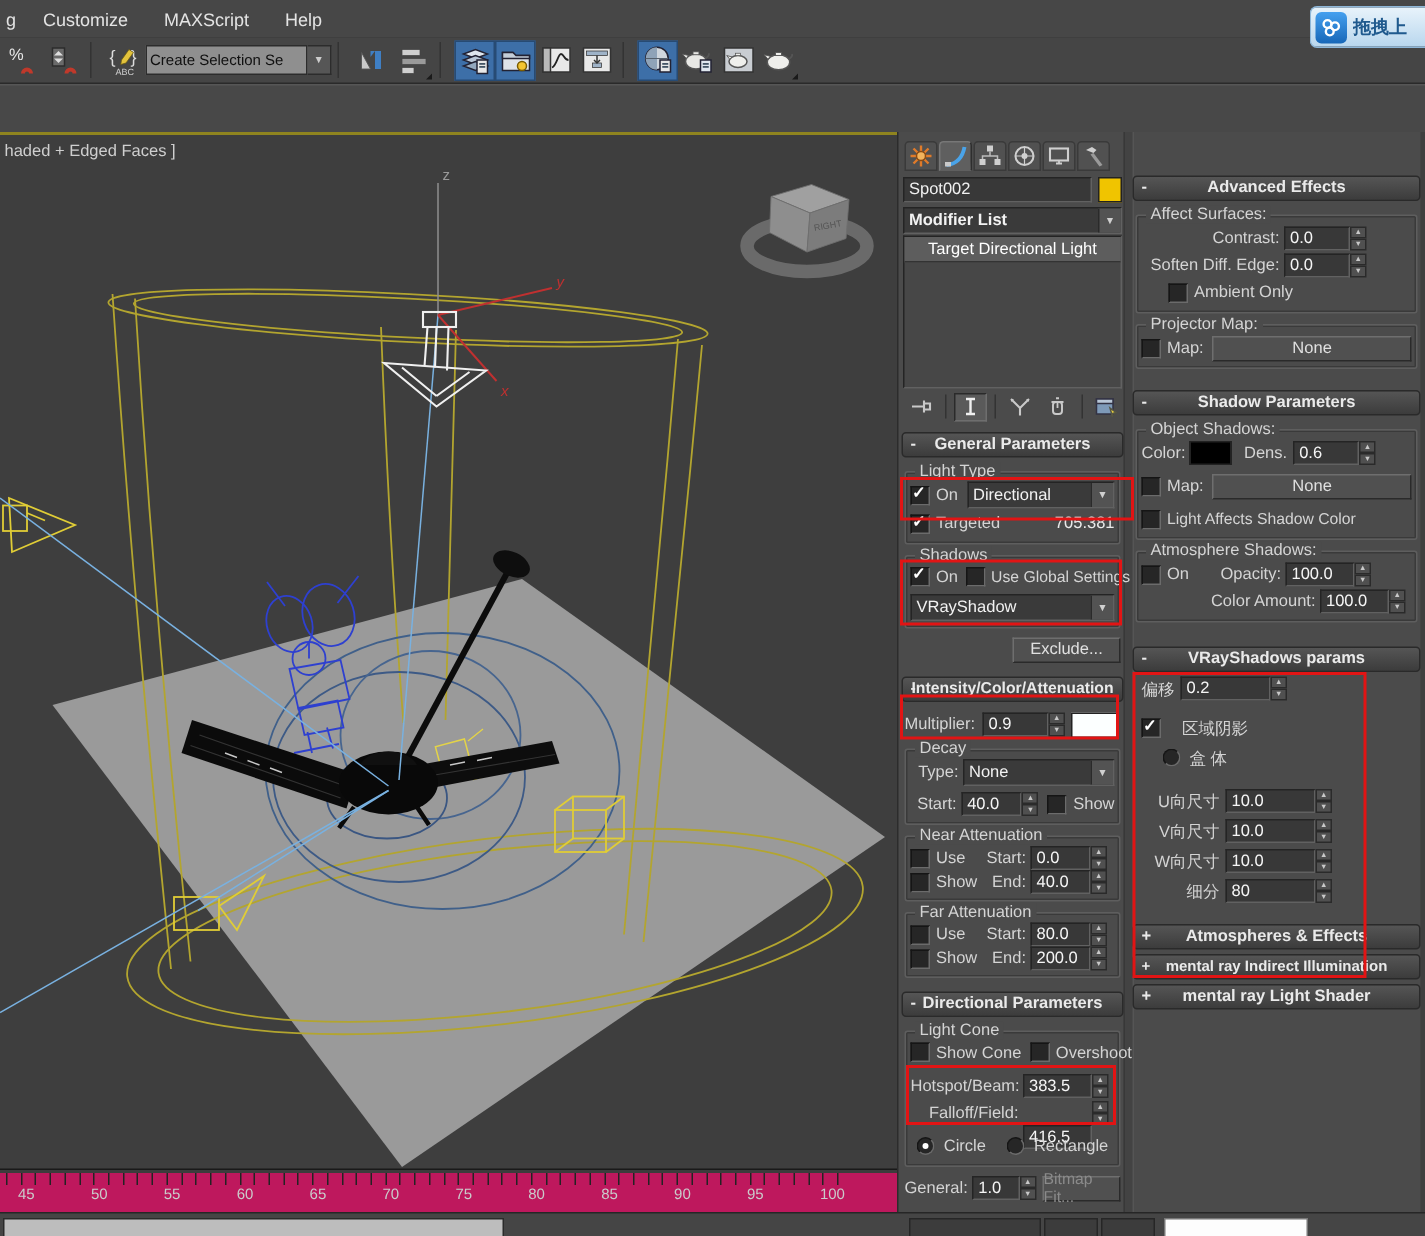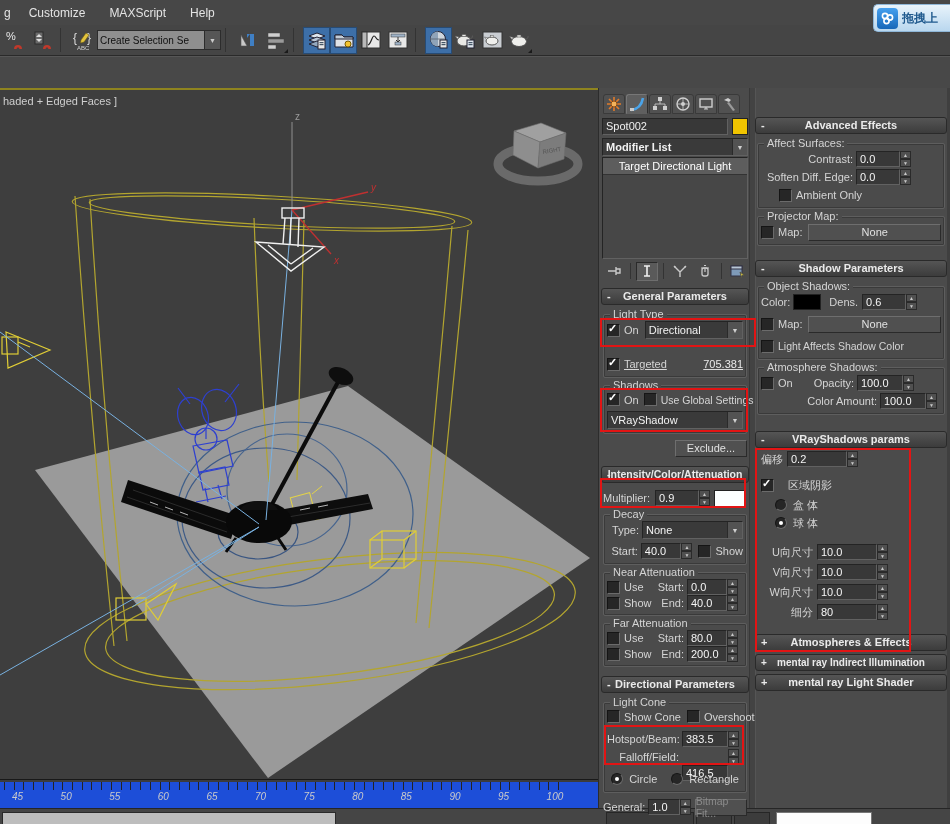--- a/index.html
+++ b/index.html
@@ -30,21 +30,21 @@
   #sel-set-arrow{width:15px;height:18px;background:#565656;border:1px solid #2c2c2c;border-left:none;color:#ccc;
            font-size:7px;display:flex;align-items:center;justify-content:center;flex:none;}
   
   #gapstrip{position:absolute;left:0;top:56px;width:950px;height:32px;background:#484848;border-top:1px solid #565656;}
   
   #viewport{position:absolute;left:0;top:88px;width:598px;height:691px;background:#3e3e3e;
             border-top:2px solid #8f841f;box-sizing:border-box;}
   #vp-label{position:absolute;left:3px;top:5px;color:#cfcfcf;font-size:11px;z-index:5;}
   
   #timeline{position:absolute;left:0;top:779px;width:598px;height:29px;background:#3c3c3c;border-top:1px solid #191919;}
-  #ruler{position:absolute;left:0;top:2px;width:598px;height:26px;background:#1d4ed8;font-style:italic;}
+  #ruler{position:absolute;left:0;top:2px;width:598px;height:26px;background:#be185d;}
   .tick{position:absolute;top:0;width:1px;height:8px;background:#232323;}
   .tick-label{position:absolute;top:9px;font-size:10px;color:#cbcbcb;}
   
   #statusbar{position:absolute;left:0;top:808px;width:950px;height:16px;background:#454545;border-top:1px solid #262626;}
   .sb-prompt{position:absolute;left:2px;top:3px;width:332px;height:11px;background:#bdbdbd;border:1px solid #2a2a2a;}
   .sb-btn{position:absolute;top:3px;height:11px;background:#3c3c3c;border:1px solid #262626;}
   .sb-coord{position:absolute;left:776px;top:3px;width:94px;height:11px;background:#fdfdfd;border:1px solid #777;}
   
   #cpanel{position:absolute;left:598px;top:88px;width:352px;height:720px;background:#4b4b4b;border-left:1px solid #2c2c2c;}
   #col-l{position:absolute;left:2px;top:2px;width:148px;}
@@ -536,21 +536,21 @@
           <div class="grp">
             <div class="grp-label">Light Type</div>
             <div class="row">
               <div class="cb on"></div>
               <span class="lab" style="margin:0 6px 0 4px;">On</span>
               <div class="dd" style="flex:1;">
                 <span class="dd-txt">Directional</span>
                 <span class="dd-arr">▼</span>
               </div>
             </div>
-            <div class="row" style="margin-top:16px;text-decoration:underline;">
+            <div class="row" style="margin-top:1px;">
               <div class="cb on"></div>
               <span class="lab" style="margin-left:4px;">Targeted</span>
               <span class="lab" style="margin-left:auto;color:#eaeaea;">705.381</span>
             </div>
             <div class="redbox" style="left:-4px;top:3px;width:152px;height:25px;"></div>
           </div>
           <div class="grp">
             <div class="grp-label">Shadows</div>
             <div class="row" style="height:15px;">
               <div class="cb on"></div>
@@ -800,24 +800,20 @@
               </div>
           </div>
           <div class="row" style="margin-top:8px;">
             <div class="cb on"></div>
             <span class="lab" style="margin-left:14px;">区域阴影</span>
           </div>
           <div class="row" style="padding-left:14px;margin-top:2px;">
             <div class="rd"></div>
             <span class="lab" style="margin-left:6px;">盒 体</span>
           </div>
-          <div class="row" style="padding-left:14px;">
-            <div class="rd sel"></div>
-            <span class="lab" style="margin-left:6px;">球 体</span>
-          </div>
           <div class="row" style="margin-top:10px;height:20px;">
             <span class="lab" style="width:52px;text-align:right;margin-right:4px;">U向尺寸</span>
             <div class="field" style="width:52px;">10.0</div>
             <div class="spin">
                 <span>▲</span>
                 <span>▼</span>
               </div>
           </div>
           <div class="row" style="height:20px;">
             <span class="lab" style="width:52px;text-align:right;margin-right:4px;">V向尺寸</span>

